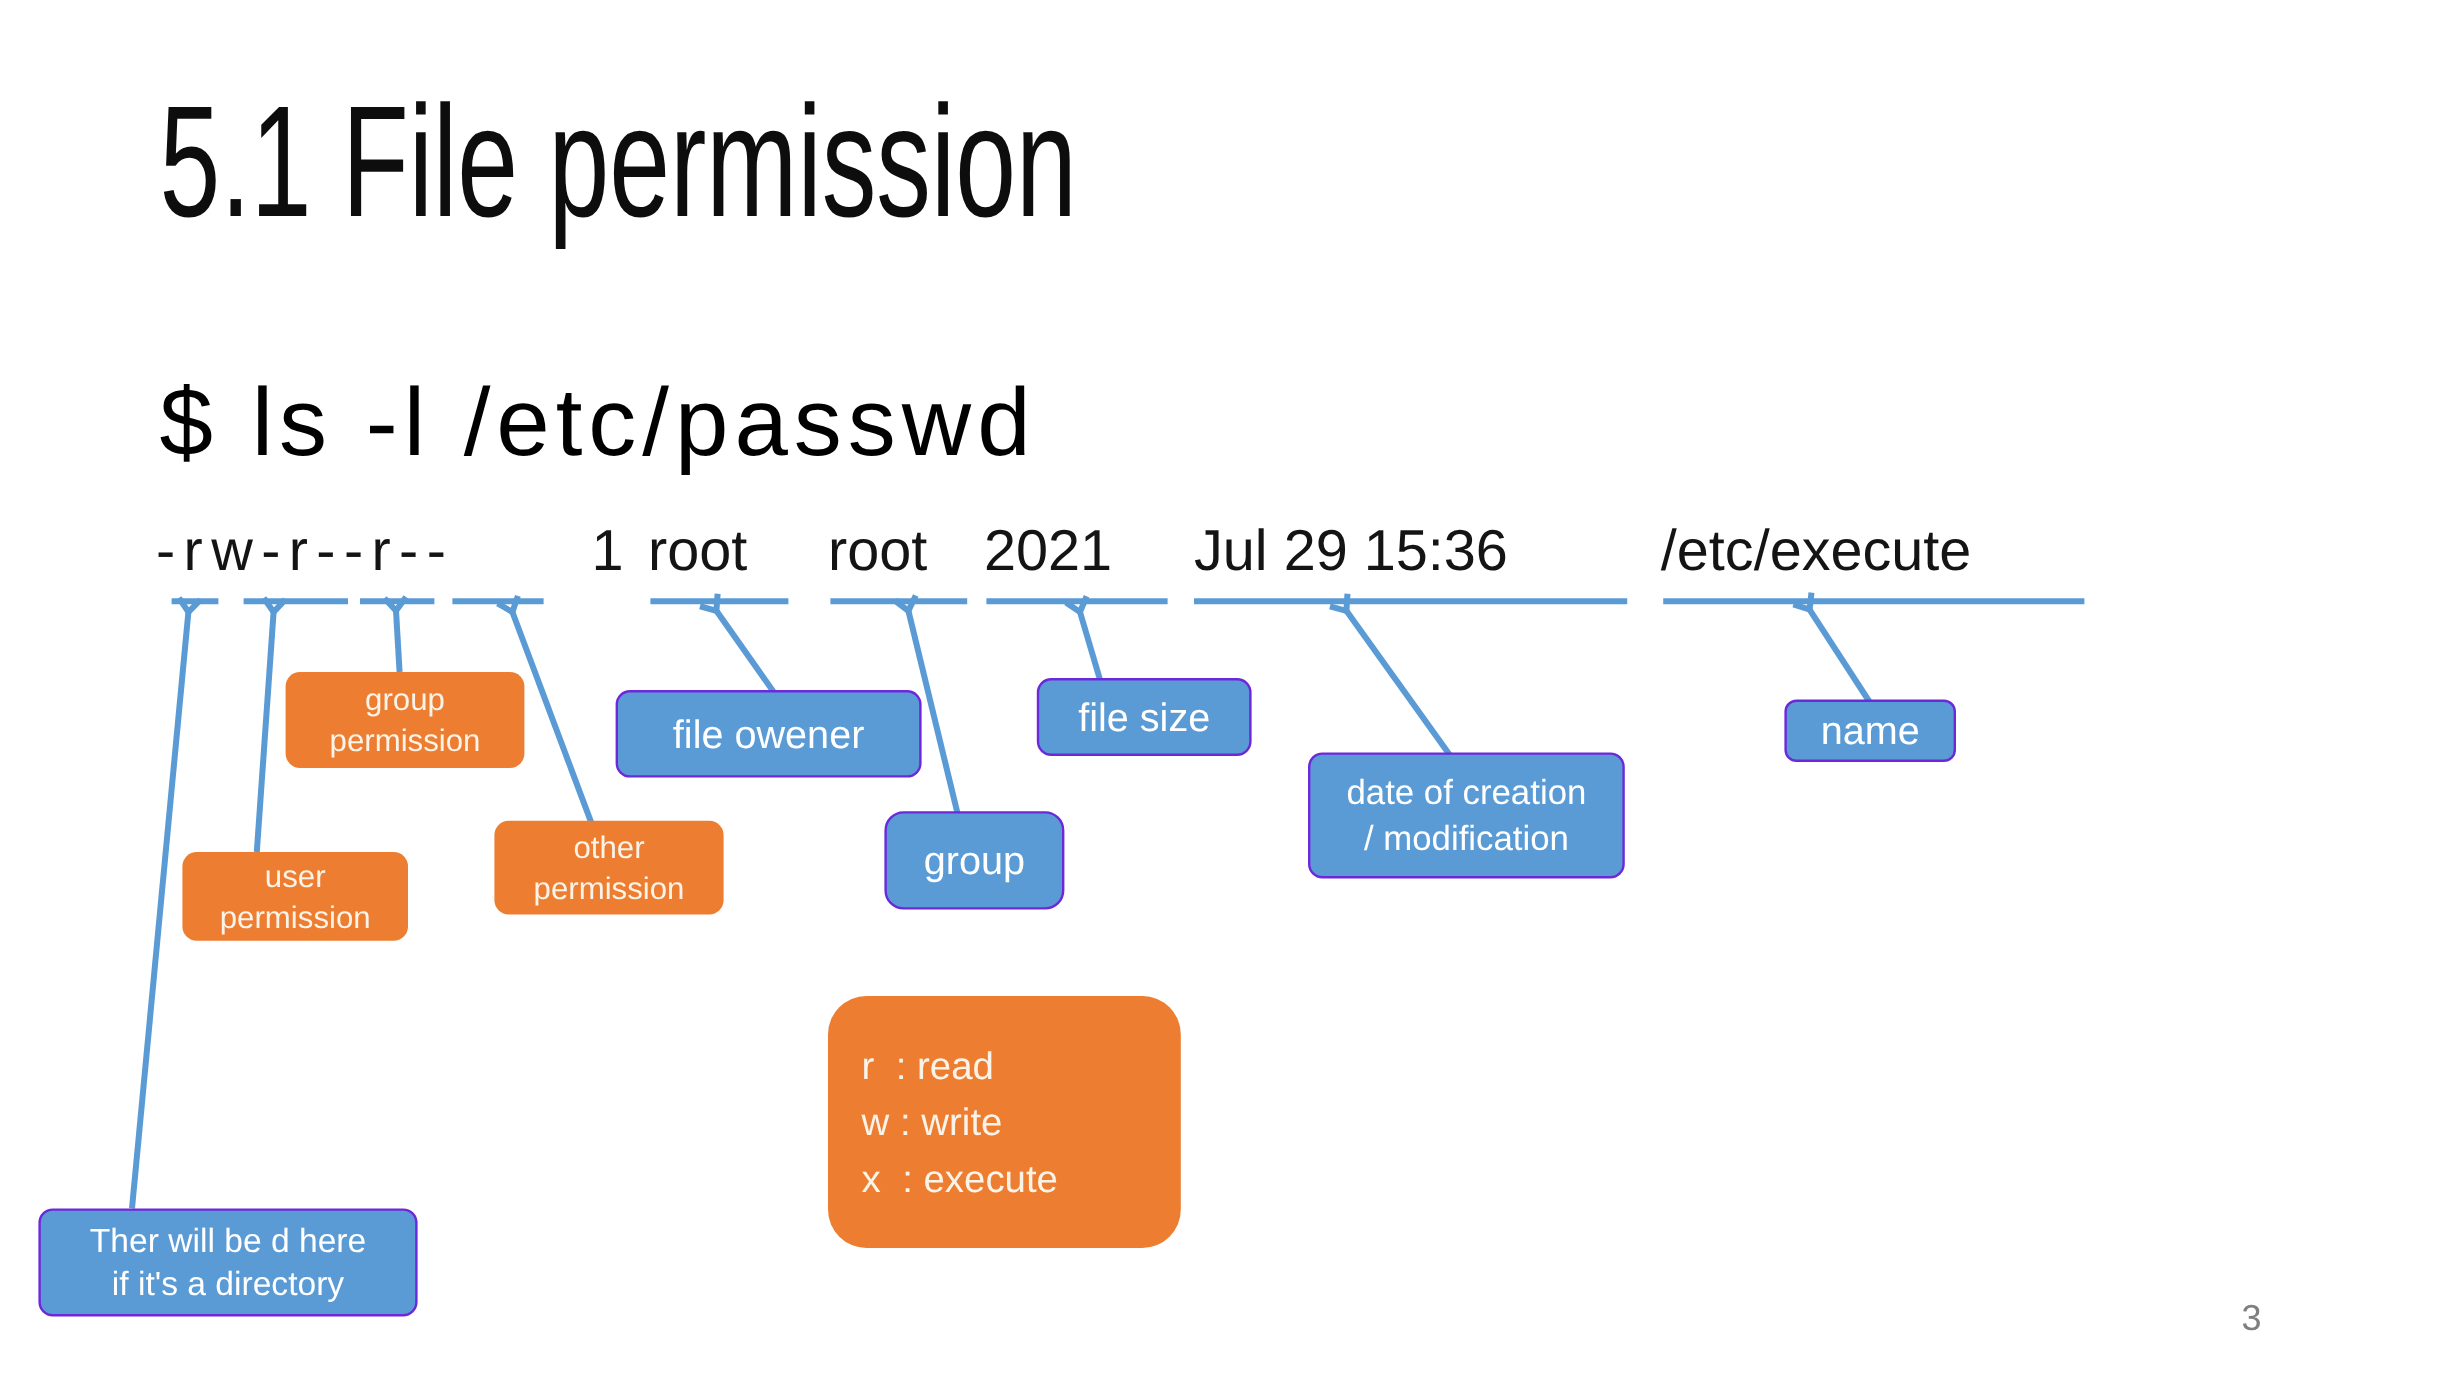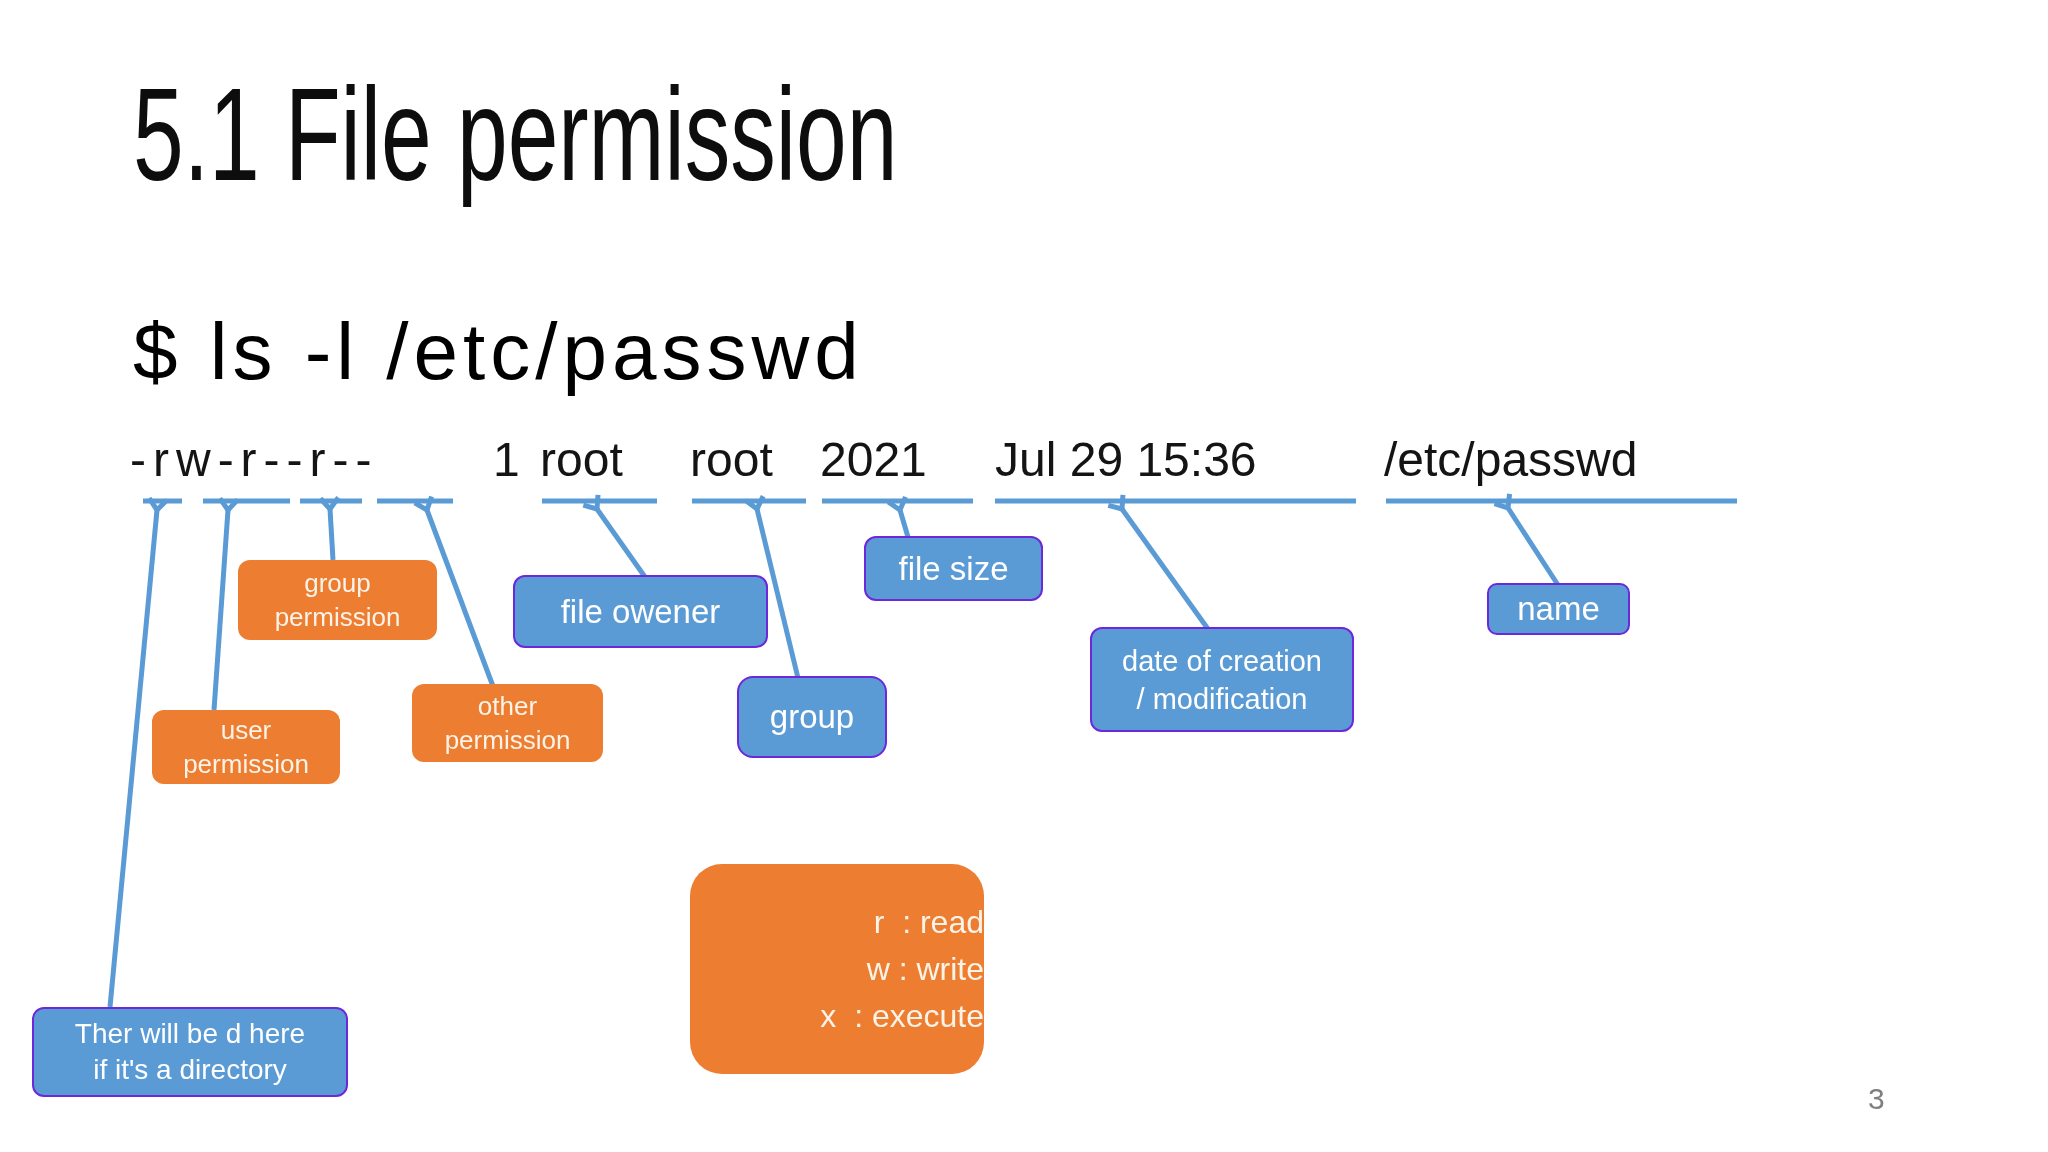--- a/index.html
+++ b/index.html
@@ -37,26 +37,26 @@
   }
   .box.blue{background:#5B9BD5;border:2px solid #6d28d9;color:#ffffff;}
   .box.orange{background:#ED7D31;border:none;color:#FAF3E8;}
   .box .bl{white-space:pre;}
   #box-dir-note{left:32px;top:1007px;width:316px;height:90px;font-size:28px;line-height:36px;}
   #box-user-perm{left:152px;top:710px;width:188px;height:74px;font-size:26px;line-height:34px;}
   #box-group-perm{left:238px;top:560px;width:199px;height:80px;font-size:26px;line-height:34px;}
   #box-other-perm{left:412px;top:684px;width:191px;height:78px;font-size:26px;line-height:34px;}
   #box-file-owner{left:513px;top:575px;width:255px;height:73px;font-size:33px;}
   #box-group{left:737px;top:676px;width:150px;height:82px;font-size:33px;border-radius:16px;}
-  #box-file-size{left:864px;top:536px;width:179px;height:65px;font-size:33px;}
+  #box-file-size{left:864px;top:565px;width:179px;height:65px;font-size:33px;}
   #box-date{left:1090px;top:627px;width:264px;height:105px;font-size:29px;line-height:38px;}
   #box-name{left:1487px;top:583px;width:143px;height:52px;font-size:33px;border-radius:10px;}
   #box-legend{
-    left:690px;top:864px;width:294px;height:210px;border-radius:32px;
-    font-size:32px;line-height:47px;align-items:flex-end;padding-left:28px;
+    left:690px;top:830px;width:294px;height:210px;border-radius:32px;
+    font-size:32px;line-height:47px;align-items:flex-start;padding-left:28px;
     text-align:left;
   }
   .page-number{
     position:absolute;left:1868px;top:1082px;font-size:30px;color:#7F7F7F;
   }
 </style>
 </head>
 <body>
 
 <div class="slide">
@@ -65,21 +65,21 @@
 
   <div class="command">$ ls -l /etc/passwd</div>
 
   <div class="ls-line">
     <span class="tok-perms">-rw-r--r--</span>
     <span class="tok-links">1</span>
     <span class="tok-owner">root</span>
     <span class="tok-group">root</span>
     <span class="tok-size">2021</span>
     <span class="tok-date">Jul 29 15:36</span>
-    <span class="tok-path">/etc/passwd</span>
+    <span class="tok-path">/etc/execute</span>
   </div>
 
   <svg class="overlay" width="2048" height="1152" viewBox="0 0 2048 1152">
     <defs>
       <marker id="chev" viewBox="-14 -14 28 28" markerWidth="28" markerHeight="28" markerUnits="userSpaceOnUse" refX="0" refY="0" orient="auto">
         <path d="M11,-9 L0,0 L11,9" stroke="#5B9BD5" stroke-width="5" fill="none"></path>
       </marker>
     </defs>
 
     <g>

